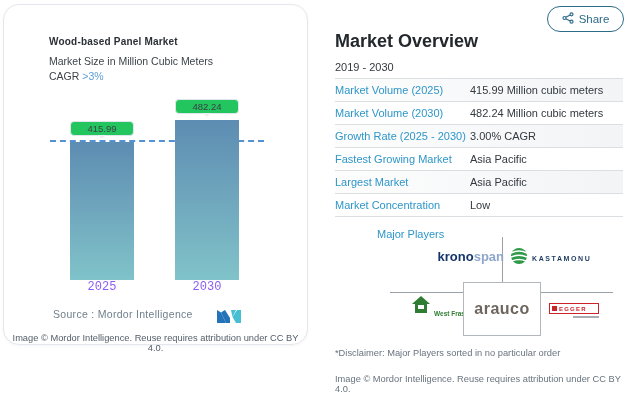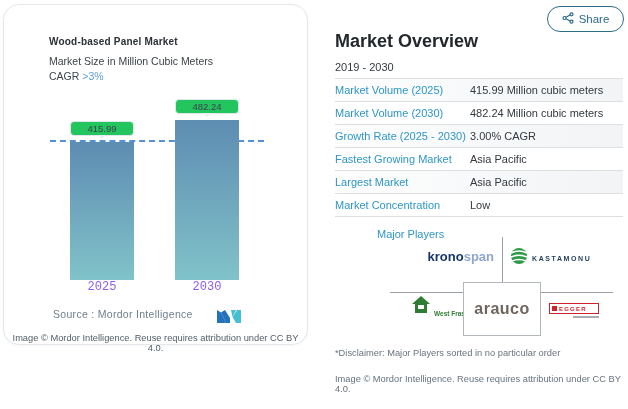--- a/index.html
+++ b/index.html
@@ -45,21 +45,21 @@
   .ov-value { font-size:11px; color:#33393f; }
 
   .mp-label { position:absolute; left:335px; top:228px; font-size:11px; color:#2e96c8;padding-left:42px; }
 
   .mp-vline { position:absolute; left:502px; top:237px; width:1px; height:45px; background:#9aa0a6; }
   .mp-hline { position:absolute; left:390px; top:292px; width:223px; height:1px; background:#9aa0a6; }
   .arauco-box { position:absolute; left:463px; top:282px; width:78px; height:54px; background:#fff;
                 border:1px solid #b2b7bb; z-index:2; display:flex; align-items:center; justify-content:center;text-align:right; }
   .arauco-text { font-size:16px; font-weight:bold; color:#6e665e; letter-spacing:.5px; }
 
-  .krono { position:absolute; left:414px; top:249px; width:80px; text-align:right; font-size:13px; font-weight:bold; }
+  .krono { position:absolute; left:424px; top:249px; width:80px; text-align:right; font-size:13px; font-weight:bold; }
   .krono .k1 { color:#16356b; } .krono .k2 { color:#8ea6cd; }
 
   .kastamonu { position:absolute; left:510px; top:247px; display:flex; align-items:center; gap:4px; }
   .kastamonu-name { font-size:7px; font-weight:bold; letter-spacing:1.6px; color:#1d3b5e; }
 
   .westfraser { position:absolute; left:411px; top:295px; display:flex; align-items:flex-end; gap:3px; }
   .wf-name { font-size:6.5px; font-weight:bold; color:#2e7d32; margin-bottom:2px; }
 
   .egger { position:absolute; left:549px; top:303px; width:50px; }
   .egger-box { border:1px solid #cc2229; height:11px; display:flex; align-items:center; gap:2px; padding:0 2px; background:#fff; }

